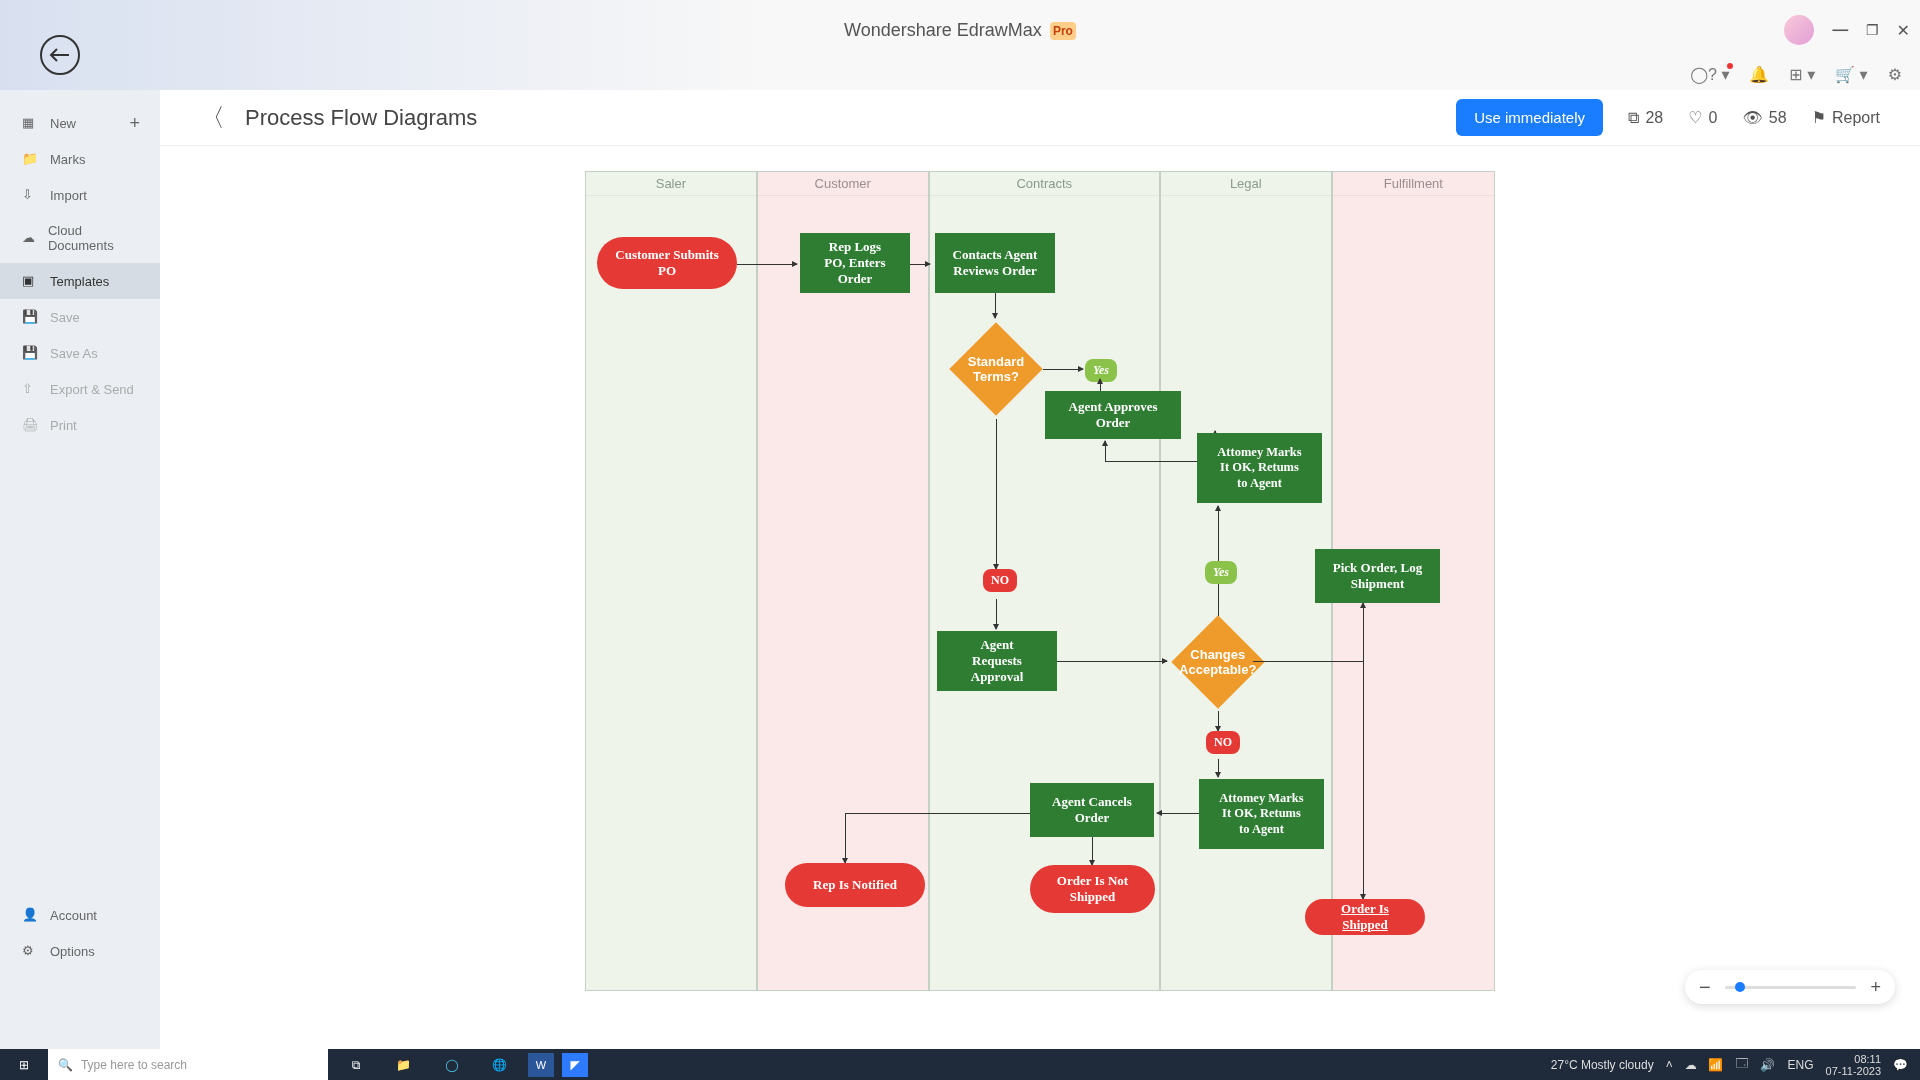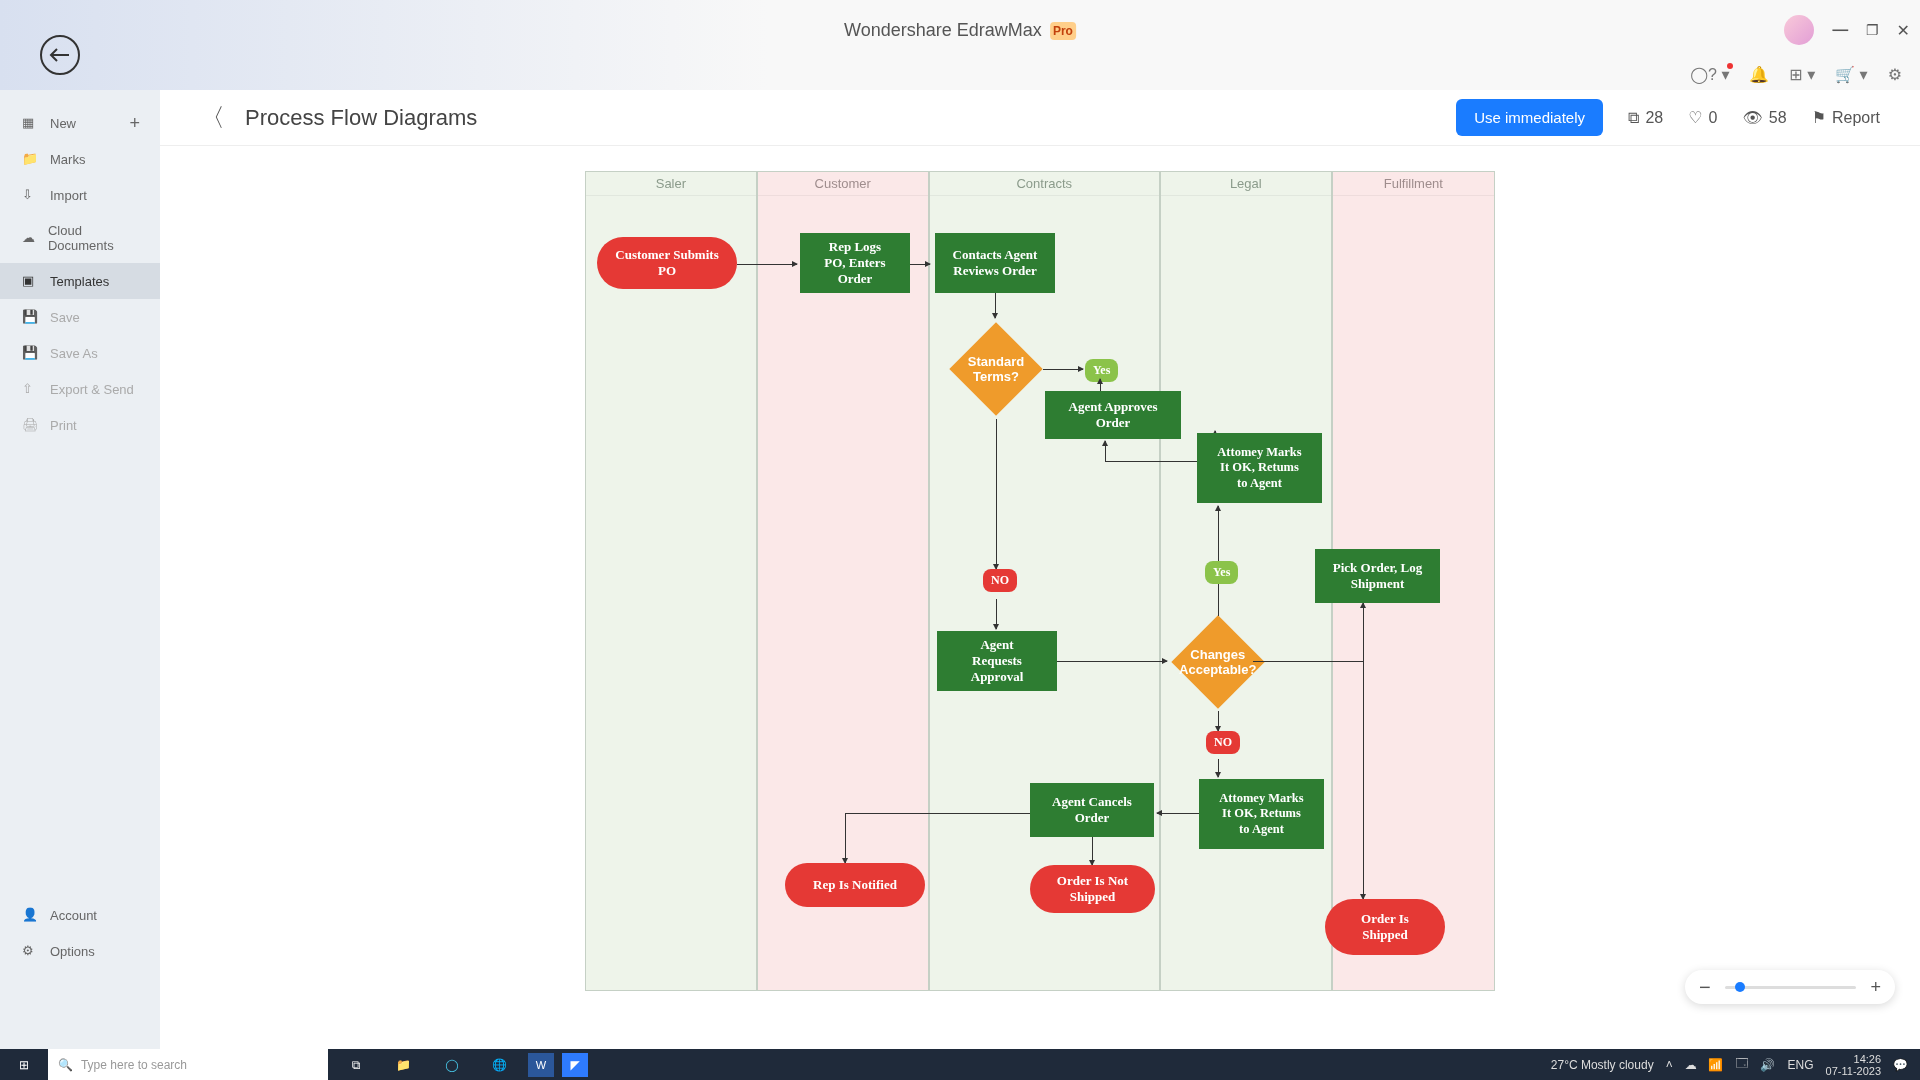--- a/index.html
+++ b/index.html
@@ -49,21 +49,21 @@
 .lane.fulfillment { flex: 0.95; }
 .lane-header { text-align: center; padding: 4px 0; font-size: 13px; color: #9f8d8d; font-weight: 400; border-bottom: 1px solid rgba(0,0,0,0.05); }
 .lane.saler .lane-header, .lane.contracts .lane-header, .lane.legal .lane-header { color: #8b9b8b; }
 
 
 .node { position: absolute; display: flex; align-items: center; justify-content: center; text-align: center; font-family: Georgia, "Times New Roman", serif; font-weight: 700; }
 .node.terminal { background: #e53935; color: #fff; border-radius: 28px; font-size: 13px; padding: 8px 14px; }
 .node.process { background: #2e7d32; color: #fff; font-size: 13px; padding: 10px 17px; }
 .node.decision { background: #ef9b2b; color: #fff; font-size: 13px; transform: rotate(45deg); }
 .node.decision span { transform: rotate(-45deg); display: block; }
-.node.tag-yes { background: #8bc34a; color: #fff; border-radius: 8px; font-size: 12px; padding: 4px 8px; }
+.node.tag-yes { background: #8bc34a; color: #fff; border-radius: 8px; font-size: 12px; padding: 4px 8px; font-style: italic; }
 .node.tag-no { background: #e53935; color: #fff; border-radius: 8px; font-size: 12px; padding: 4px 8px; }
 
 
 .arrow { position: absolute; background: #333; }
 .arrow.h { height: 1px; }
 .arrow.v { width: 1px; }
 .arrow::after { content: ""; position: absolute; width: 0; height: 0; }
 .arrow.h.right::after { right: -1px; top: -3px; border-left: 6px solid #333; border-top: 3.5px solid transparent; border-bottom: 3.5px solid transparent; }
 .arrow.h.left::after { left: -1px; top: -3px; border-right: 6px solid #333; border-top: 3.5px solid transparent; border-bottom: 3.5px solid transparent; }
 .arrow.v.down::after { bottom: -1px; left: -3px; border-top: 6px solid #333; border-left: 3.5px solid transparent; border-right: 3.5px solid transparent; }
@@ -257,21 +257,21 @@
       <div class="node process" style="left:445px;top:612px;width:124px;height:54px;">Agent Cancels Order</div>
 
       <div class="arrow v down" style="left:507px;top:666px;height:28px;"></div>
       <div class="node terminal" style="left:445px;top:694px;width:125px;height:48px;">Order Is Not Shipped</div>
 
       <div class="arrow h" style="left:260px;top:642px;width:185px;"></div>
       <div class="arrow v down" style="left:260px;top:642px;height:50px;"></div>
       <div class="node terminal" style="left:200px;top:692px;width:140px;height:44px;">Rep Is Notified</div>
 
       <div class="arrow v down" style="left:778px;top:432px;height:296px;"></div>
-      <div class="node terminal" style="left:740px;top:728px;width:120px;height:56px;">Order Is Shipped</div>
+      <div class="node terminal" style="left:720px;top:728px;width:120px;height:36px;text-decoration:underline;">Order Is Shipped</div>
     </div>
 
     <div class="zoom">
       <span style="font-size:20px;">−</span>
       <div class="zoom-track">
           <div class="zoom-thumb"></div>
         </div>
       <span style="font-size:18px;">+</span>
     </div>
   </div>
@@ -293,18 +293,18 @@
   </div>
   <div class="tray">
     <span>27°C  Mostly cloudy</span>
     <span>˄</span>
     <span>☁</span>
     <span>📶</span>
     <span>🗔</span>
     <span>🔊</span>
     <span>ENG</span>
     <div class="time-stack">
-      <span>14:26</span>
+      <span>08:11</span>
       <span>07-11-2023</span>
     </div>
     <span>💬</span>
   </div>
 </div>
 
 </body></html>

